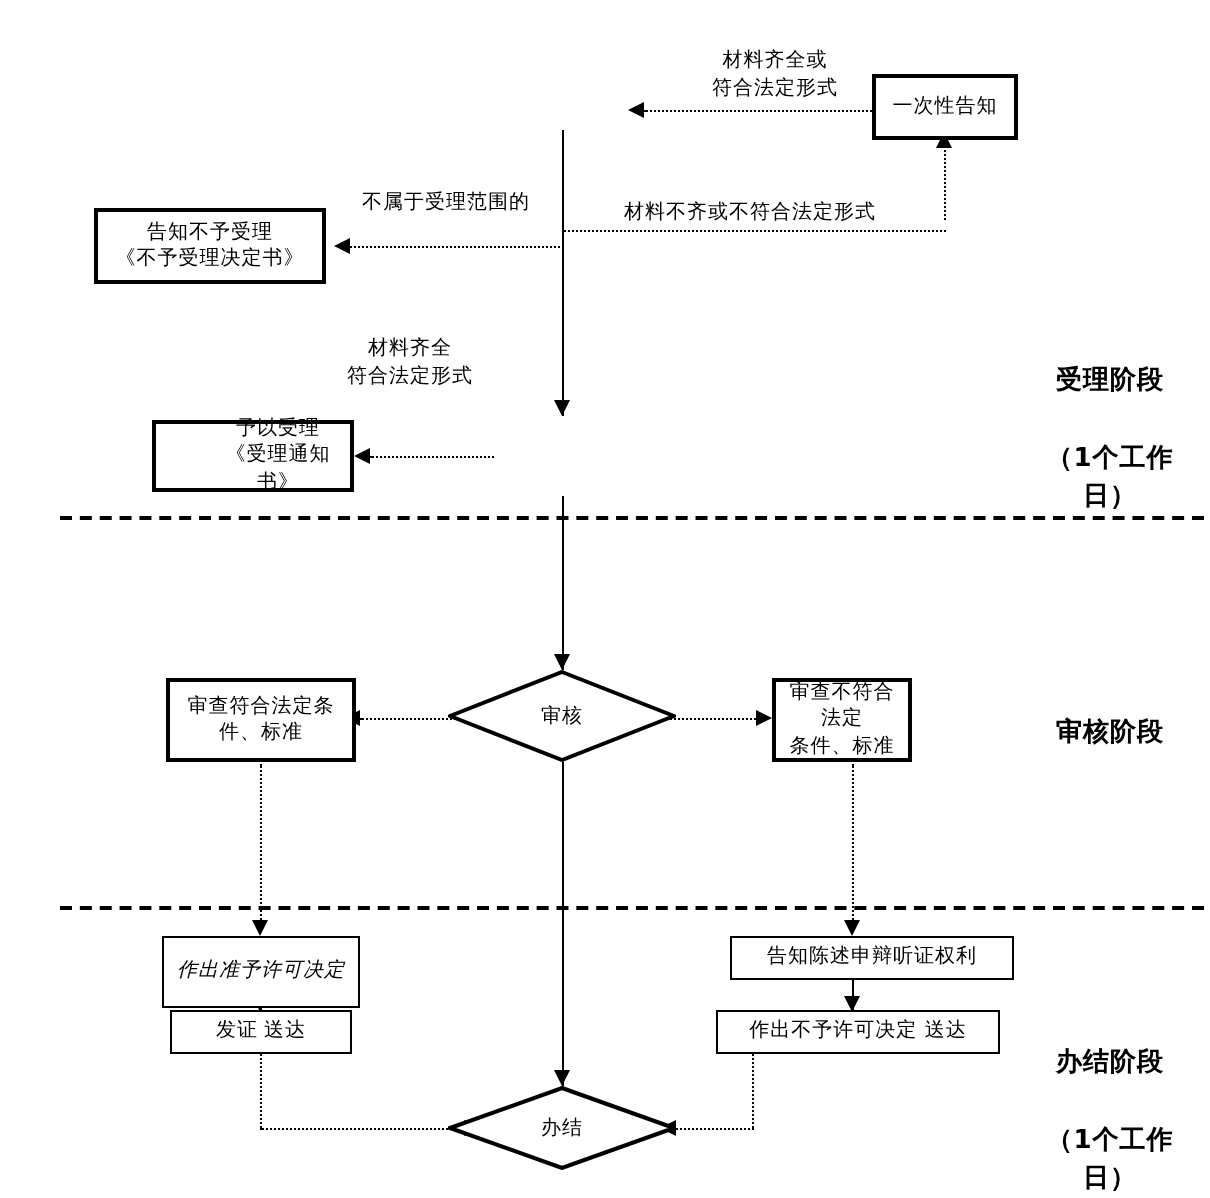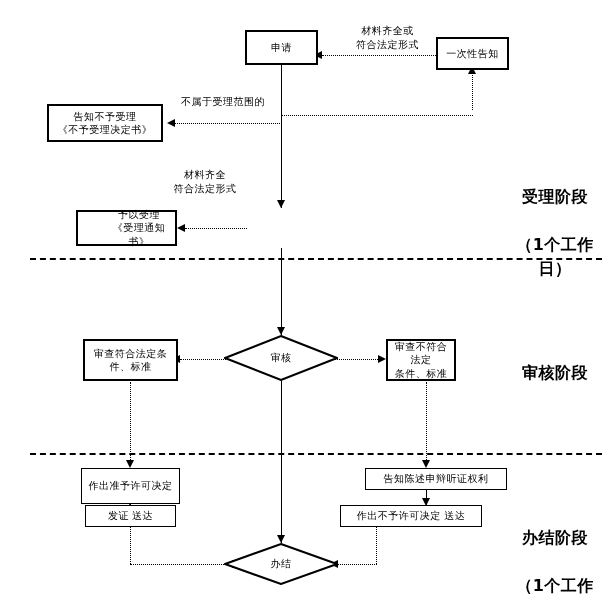--- a/index.html
+++ b/index.html
@@ -52,21 +52,21 @@
     font-size:10px;
     line-height:1.35;
     text-align:center;
     white-space:pre-line;
     letter-spacing:.5px;
     z-index:5;
     color:#000;
   }
   .stage-label{
     position:absolute;
-    font-size:16px;
+    font-size:13px;
     line-height:1.5;
     text-align:center;
     white-space:pre-line;
     font-weight:600;
     letter-spacing:.5px;
     z-index:5;
   }
   .vline{
     position:absolute;
     width:0;
@@ -168,43 +168,42 @@
   <div class="vdot" style="left:426px;top:382px;height:82px;"></div>
   <div class="arrow down" style="left:421.5px;top:460px;"></div>
 
   <div class="vline" style="left:426px;top:490px;height:16px;"></div>
   <div class="arrow down" style="left:421.5px;top:498px;"></div>
 
   <div class="vdot" style="left:376px;top:527px;height:37px;"></div>
   <div class="hdot" style="left:338px;top:564px;width:39px;"></div>
   <div class="arrow left" style="left:330px;top:559.5px;"></div>
 
-  <div class="node" style="left:245px;top:30px;width:73px;height:35px;">申请</div>
 
   <div class="node" style="left:436px;top:37px;width:73px;height:33px;">一次性告知</div>
 
   <div class="node" style="left:47px;top:104px;width:116px;height:38px;">告知不予受理
 《不予受理决定书》</div>
 
   <div class="node" style="left:76px;top:210px;width:101px;height:36px;padding-left:28px;">予以受理
 《受理通知书》</div>
 
   <div class="node" style="left:83px;top:339px;width:95px;height:42px;">审查符合法定条
 件、标准</div>
 
   <div class="node" style="left:386px;top:339px;width:70px;height:42px;">审查不符合法定
 条件、标准</div>
 
-  <div class="node thin" style="left:81px;top:468px;width:99px;height:36px;">作出准予许可决定</div>
+  <div class="node thin" style="left:81px;top:468px;width:99px;height:36px;font-style:italic;">作出准予许可决定</div>
 
   <div class="node thin" style="left:85px;top:505px;width:91px;height:22px;font-family:Liberation Serif, serif;">发证  送达</div>
 
   <div class="node thin" style="left:365px;top:468px;width:142px;height:22px;">告知陈述申辩听证权利</div>
 
-  <div class="node thin" style="left:340px;top:505px;width:142px;height:22px;">作出不予许可决定  送达</div>
+  <div class="node thin" style="left:358px;top:505px;width:142px;height:22px;">作出不予许可决定  送达</div>
 
 
   <div class="diamond" style="left:224px;top:543px;width:114px;height:42px;">
     <svg width="114" height="42" viewBox="0 0 114 42">
       <polygon points="57,1 113,21 57,41 1,21" fill="#ffffff" stroke="#000000" stroke-width="2"></polygon>
     </svg>
     <span class="dtext">办结</span>
   </div>
 
   <div class="diamond" style="left:224px;top:335px;width:114px;height:46px;">
@@ -212,20 +211,21 @@
       <polygon points="57,1 113,23 57,45 1,23" fill="#ffffff" stroke="#000000" stroke-width="2"></polygon>
     </svg>
     <span class="dtext">审核</span>
   </div>
 
   <div class="label" style="left:330px;top:24px;width:115px;">材料齐全或
 符合法定形式</div>
 
   <div class="label" style="left:162px;top:95px;width:122px;">不属于受理范围的</div>
 
+  <div class="label" style="left:295px;top:100px;width:160px;">材料不齐或不符合法定形式</div>
 
   <div class="label" style="left:150px;top:168px;width:110px;">材料齐全
 符合法定形式</div>
 
   <div class="stage-label" style="left:512px;top:161px;width:86px;">
     <div>受理阶段</div>
     <div>（1个工作
 日）</div>
   </div>
 

